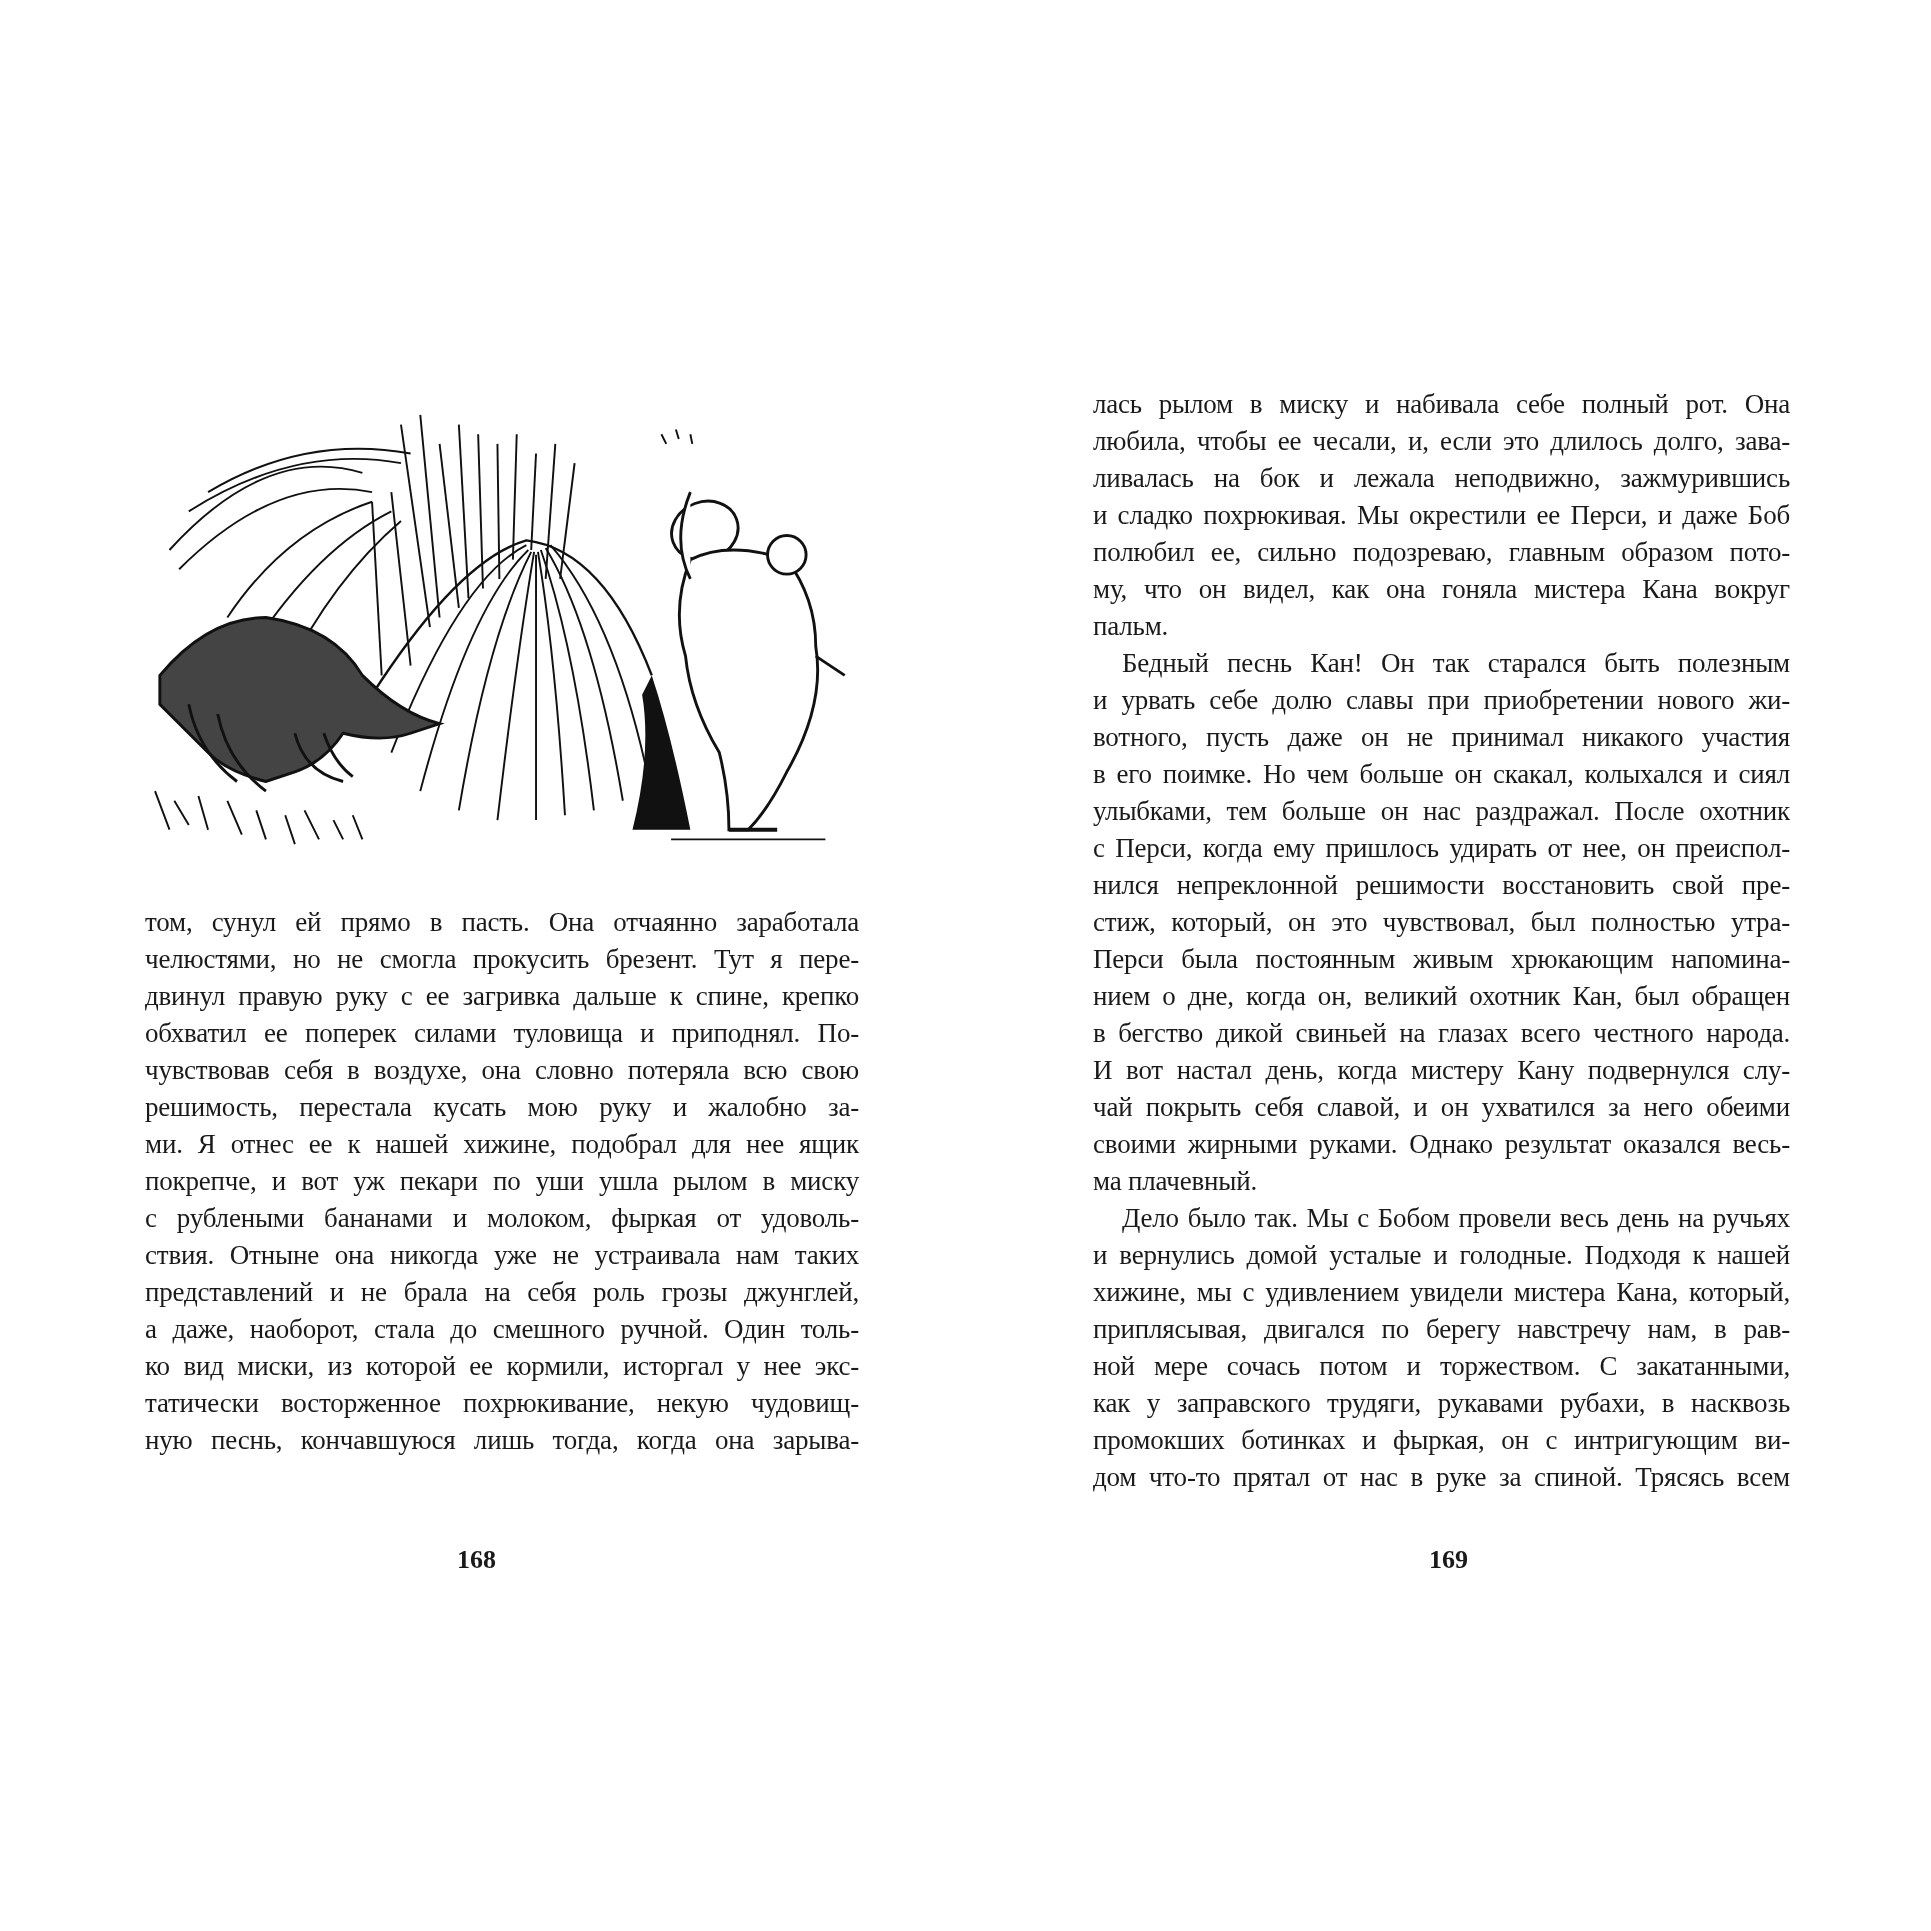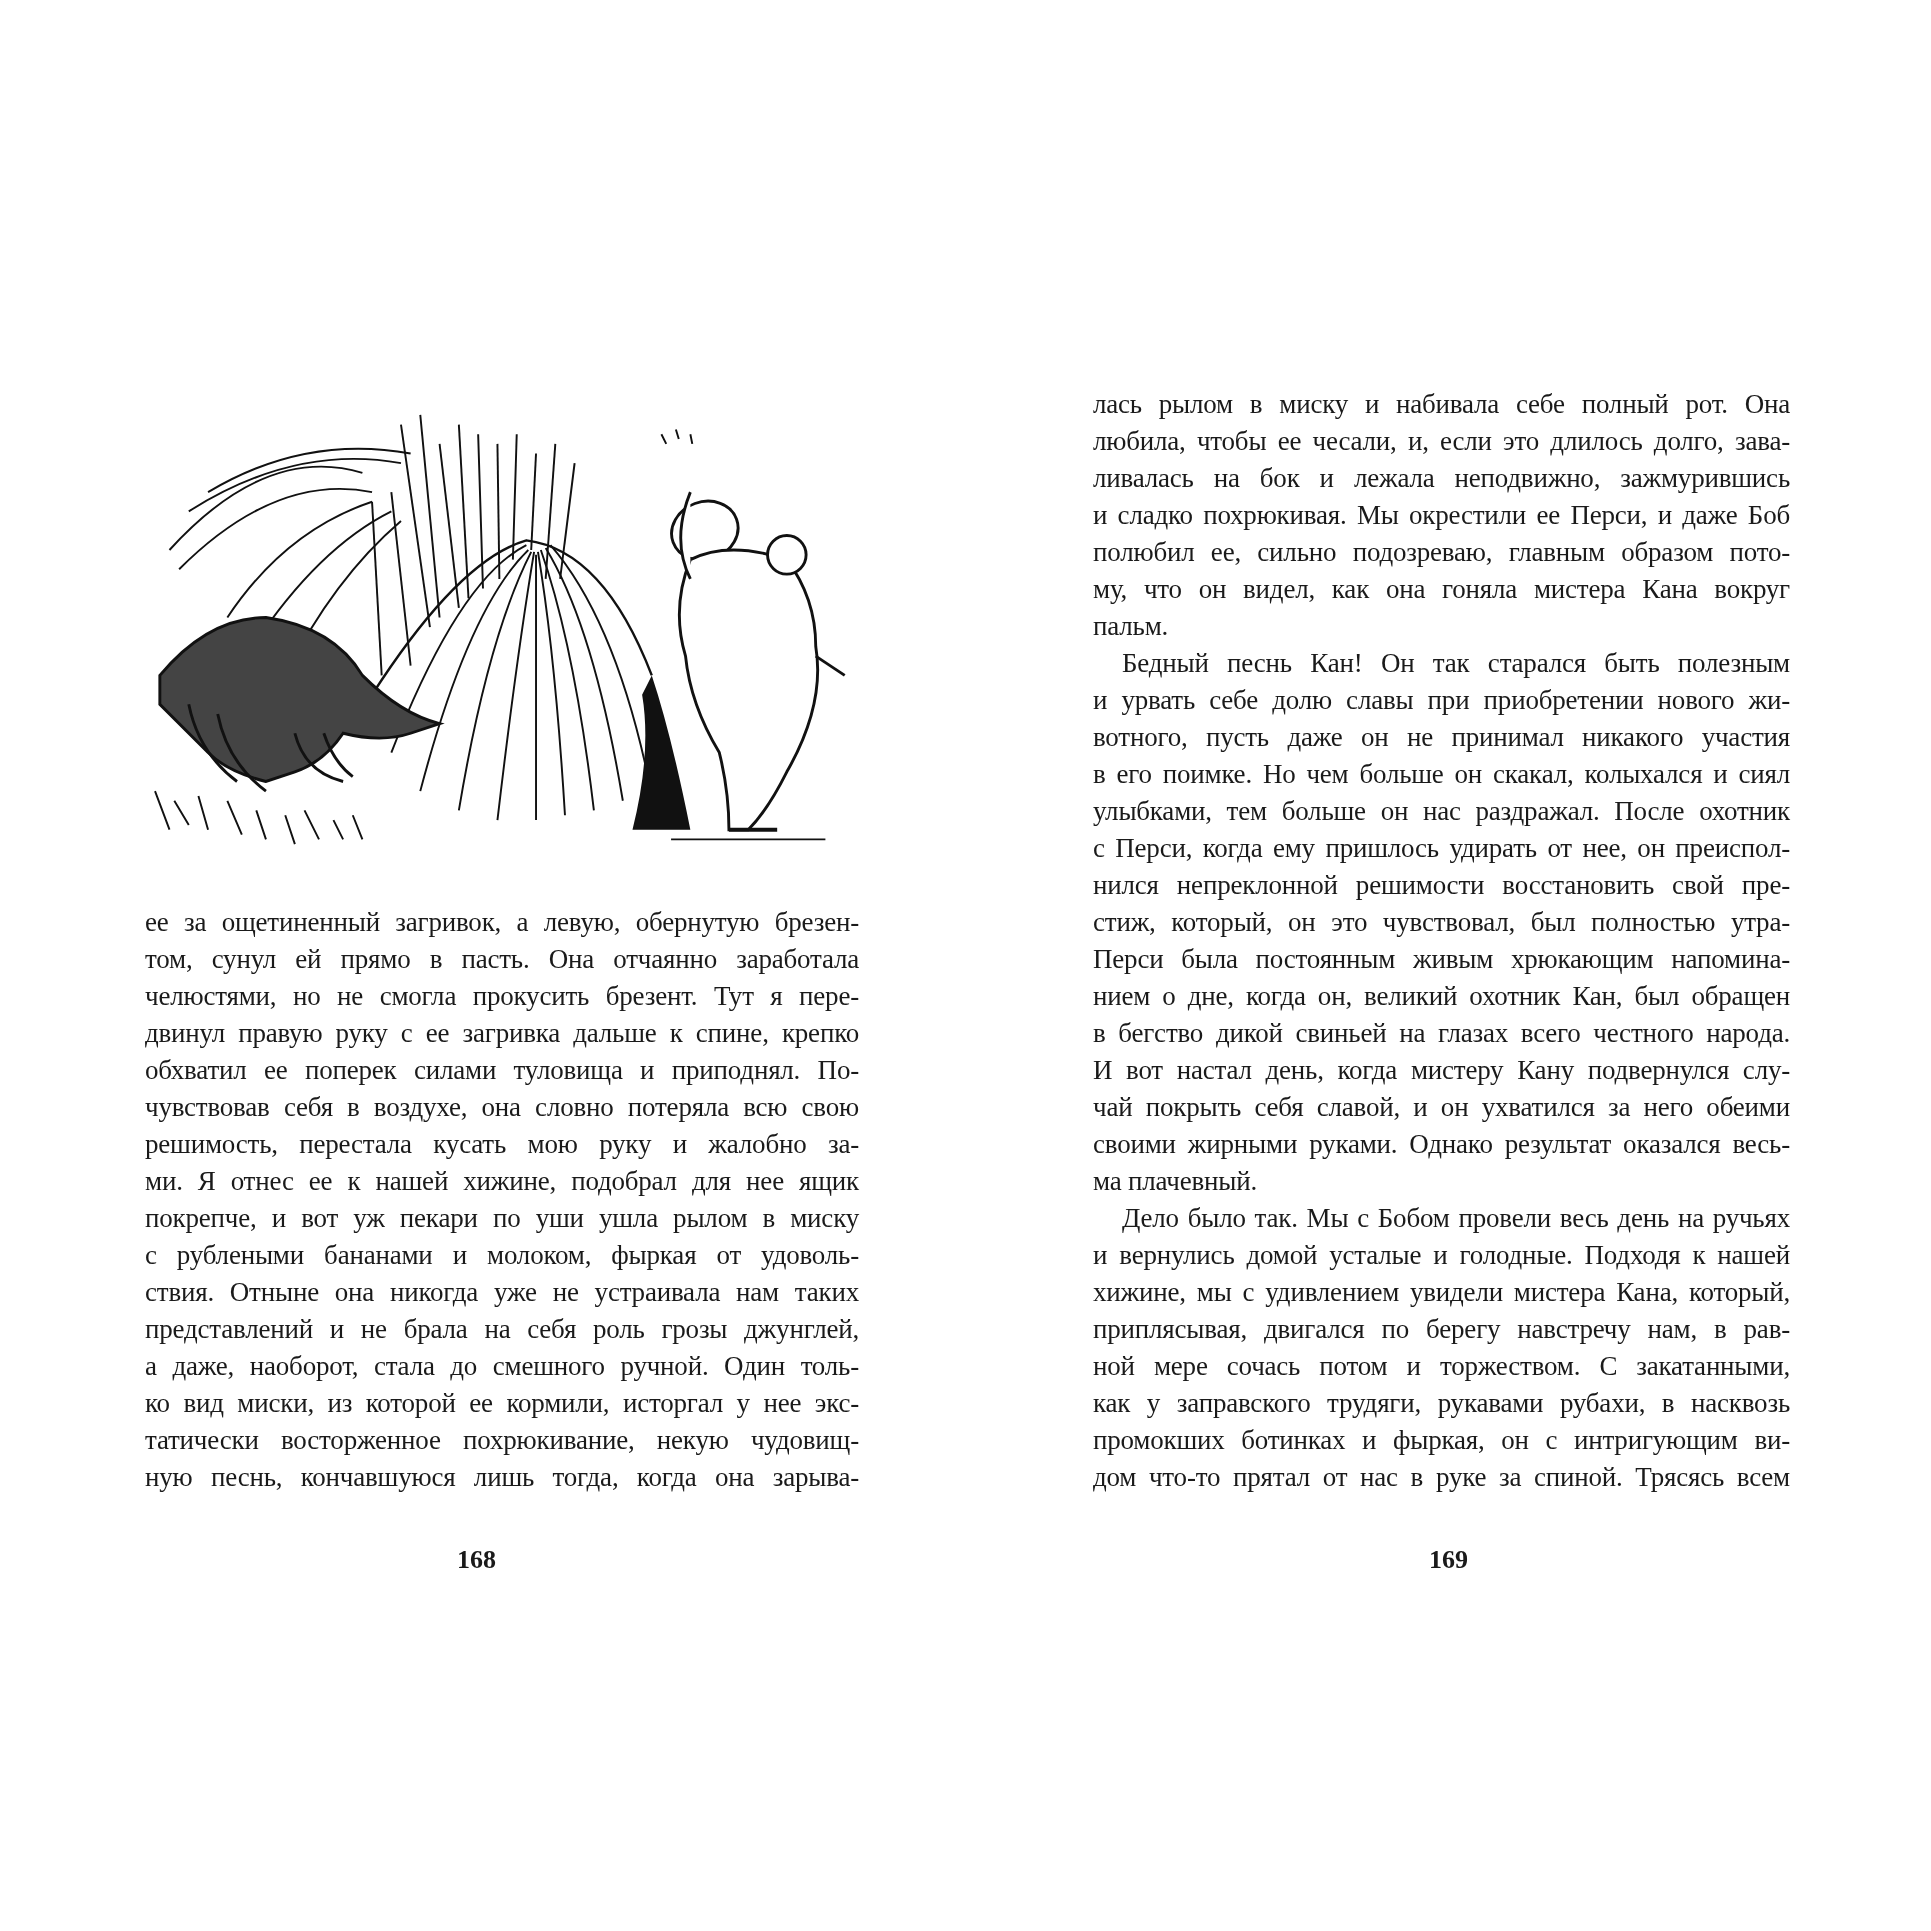--- a/index.html
+++ b/index.html
@@ -84,21 +84,20 @@
         <path d="M600 460 L650 460" stroke-width="4"></path>
       </g>
       <g stroke="#111" fill="none" stroke-width="2">
         <path d="M530 50 L535 60 M545 45 L548 55 M560 50 L562 60"></path>
         <path d="M540 470 L700 470"></path>
       </g>
     </svg>
   </div>
 
   <div class="text-block">
-    <span class="line">ее за ощетиненный загривок, а левую, обернутую брезен-</span>
     <span class="line">том, сунул ей прямо в пасть. Она отчаянно заработала</span>
     <span class="line">челюстями, но не смогла прокусить брезент. Тут я пере-</span>
     <span class="line">двинул правую руку с ее загривка дальше к спине, крепко</span>
     <span class="line">обхватил ее поперек силами туловища и приподнял. По-</span>
     <span class="line">чувствовав себя в воздухе, она словно потеряла всю свою</span>
     <span class="line">решимость, перестала кусать мою руку и жалобно за-</span>
     <span class="line">ми. Я отнес ее к нашей хижине, подобрал для нее ящик</span>
     <span class="line">покрепче, и вот уж пекари по уши ушла рылом в миску</span>
     <span class="line">с рублеными бананами и молоком, фыркая от удоволь-</span>
     <span class="line">ствия. Отныне она никогда уже не устраивала нам таких</span>

